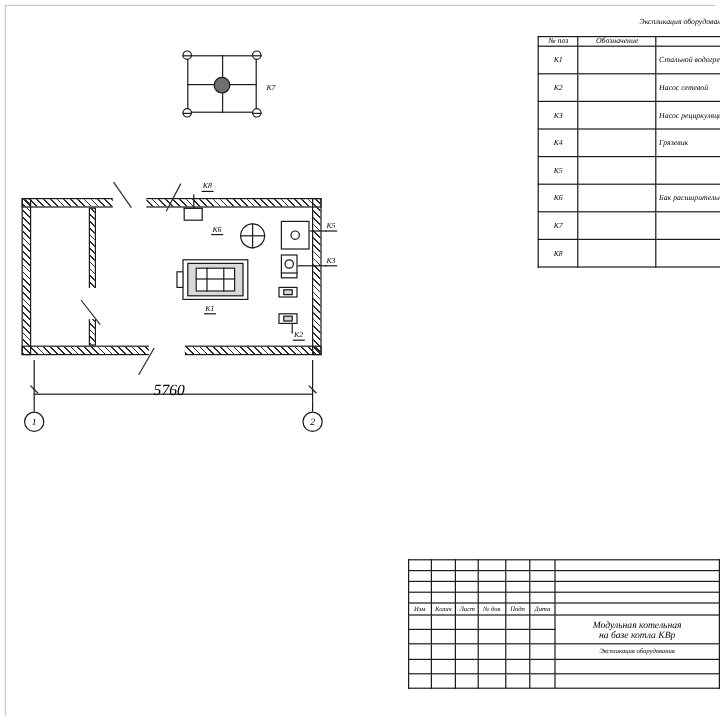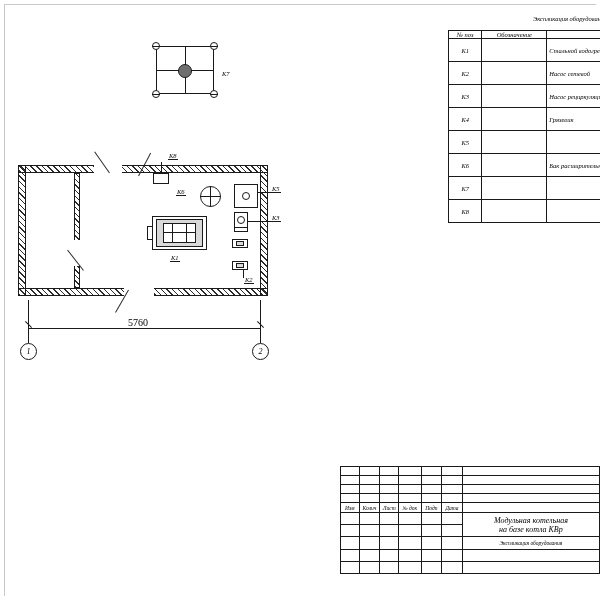--- a/index.html
+++ b/index.html
@@ -38,21 +38,21 @@
   .circ { position:absolute; border:1px solid #1a1a1a; border-radius:50%; box-sizing:border-box; background:#fff; }
 
   
   .bubble {
     position:absolute; width:17px; height:17px; border:1px solid #1a1a1a;
     border-radius:50%; box-sizing:border-box; background:#fff;
     font-size:8px; text-align:center; line-height:15px; font-style:italic;
   }
 
   
-  .dim-text { position:absolute; font-size:10px; }
+  .dim-text { position:absolute; font-size:13px; font-style:italic; }
 
   
   table.spec {
     position:absolute; border-collapse:collapse;
     font-size:6.5px; font-style:italic;
   }
   table.spec td, table.spec th {
     border:1px solid #1a1a1a; padding:0 2px;
     font-weight:normal; font-style:italic;
   }

